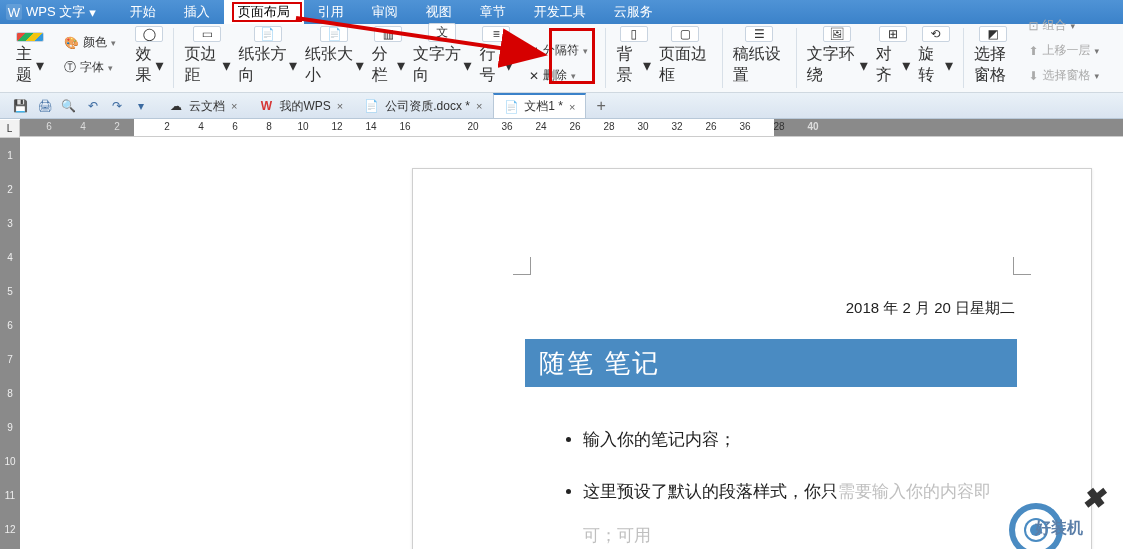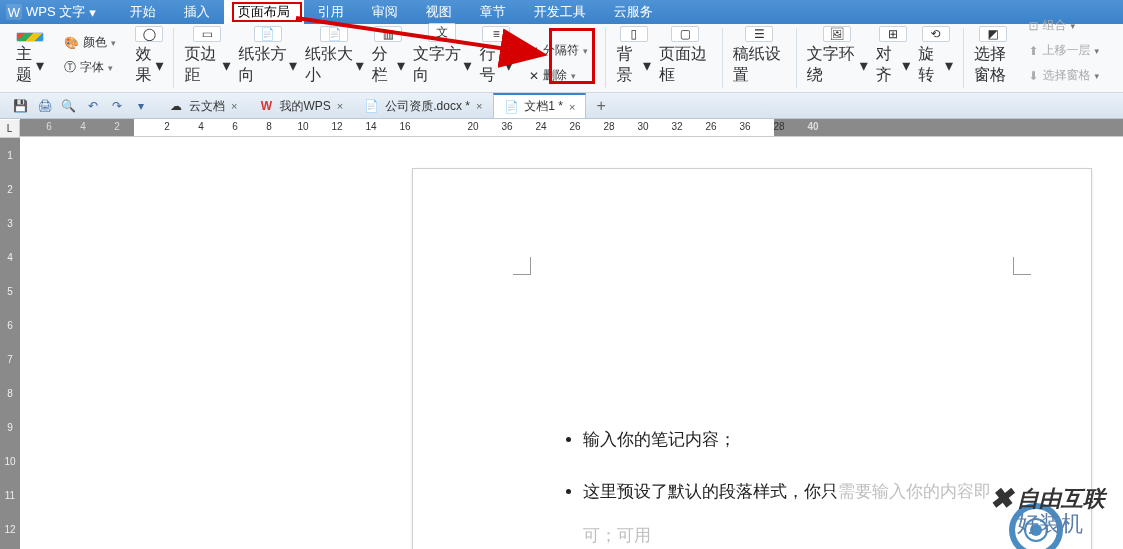--- a/index.html
+++ b/index.html
@@ -83,21 +83,21 @@
   .page .margin-marks div { position:absolute; width:18px; height:18px;}
   .corner-tl { left:100px; top:88px; border-right:1px solid #999; border-bottom:1px solid #999;}
   .corner-tr { right:60px; top:88px; border-left:1px solid #999; border-bottom:1px solid #999;}
   .date { position:absolute; right:76px; top:130px; font-size:15px; color:#222;}
   .title-block { position:absolute; left:112px; top:170px; right:74px; height:48px; background:#4a8bc2; color:#fff; display:flex; align-items:center; padding-left:14px; font-size:26px; letter-spacing:2px;}
   .bullets { position:absolute; left:130px; top:232px; right:74px; font-size:17px; color:#222; line-height:2.6;}
   .bullets li { list-style:disc; margin-bottom:8px;}
   .bullets .gray { color:#bfbfbf;}
   .arrow { position:absolute; pointer-events:none; z-index:60;}
   .wm { position:absolute; right:18px; bottom:34px; font-size:22px; color:#333; font-style:italic; font-weight:bold; z-index:70; display:flex; align-items:center; gap:4px;}
-  .wm2 { position:absolute; right:40px; bottom:10px; font-size:22px; color:#5a7ea8; z-index:70; font-weight:normal;}
+  .wm2 { position:absolute; right:40px; bottom:10px; font-size:16px; color:#5a7ea8; z-index:70; font-weight:bold;}
   .circle-logo { position:absolute; right:60px; bottom:-8px; width:54px; height:54px; border:6px solid #4a8bc2; border-radius:50%; background:#fff; display:flex; align-items:center; justify-content:center; z-index:65;}
   .circle-logo .inner { width:12px; height:12px; background:#4a8bc2; border-radius:50%; box-shadow:0 0 0 4px #fff, 0 0 0 6px #4a8bc2;}
   svg.arrow { position:absolute; top:12px; left:290px; z-index:100;}
 </style>
 </head>
 <body>
 
 <div class="titlebar">
   <div class="product">
     <span class="logo">W</span>
@@ -368,30 +368,31 @@
     <div class="n">12</div>
     <div class="n">13</div>
   </div>
 
 <div class="workspace">
   <div class="page">
     <div class="margin-marks">
       <div class="corner-tl"></div>
       <div class="corner-tr"></div>
     </div>
+    <div class="date">2018 年 2 月 20 日星期二</div>
+    <div class="title-block">随笔 笔记</div>
     <ul class="bullets">
       <li>输入你的笔记内容；</li>
       <li>
         <span>这里预设了默认的段落样式，你只</span><span class="gray">需要输入你的内容即可；可用</span><br>
         
       </li>
     </ul>
   </div>
 </div>
 
 <div class="wm">
   <span style="font-size:28px;">✖</span>
-  <span>自由互联</span>
 </div>
 <div class="circle-logo">
     <div class="inner"></div>
   </div>
 <div class="wm2">好装机</div>
 
 </body></html>

